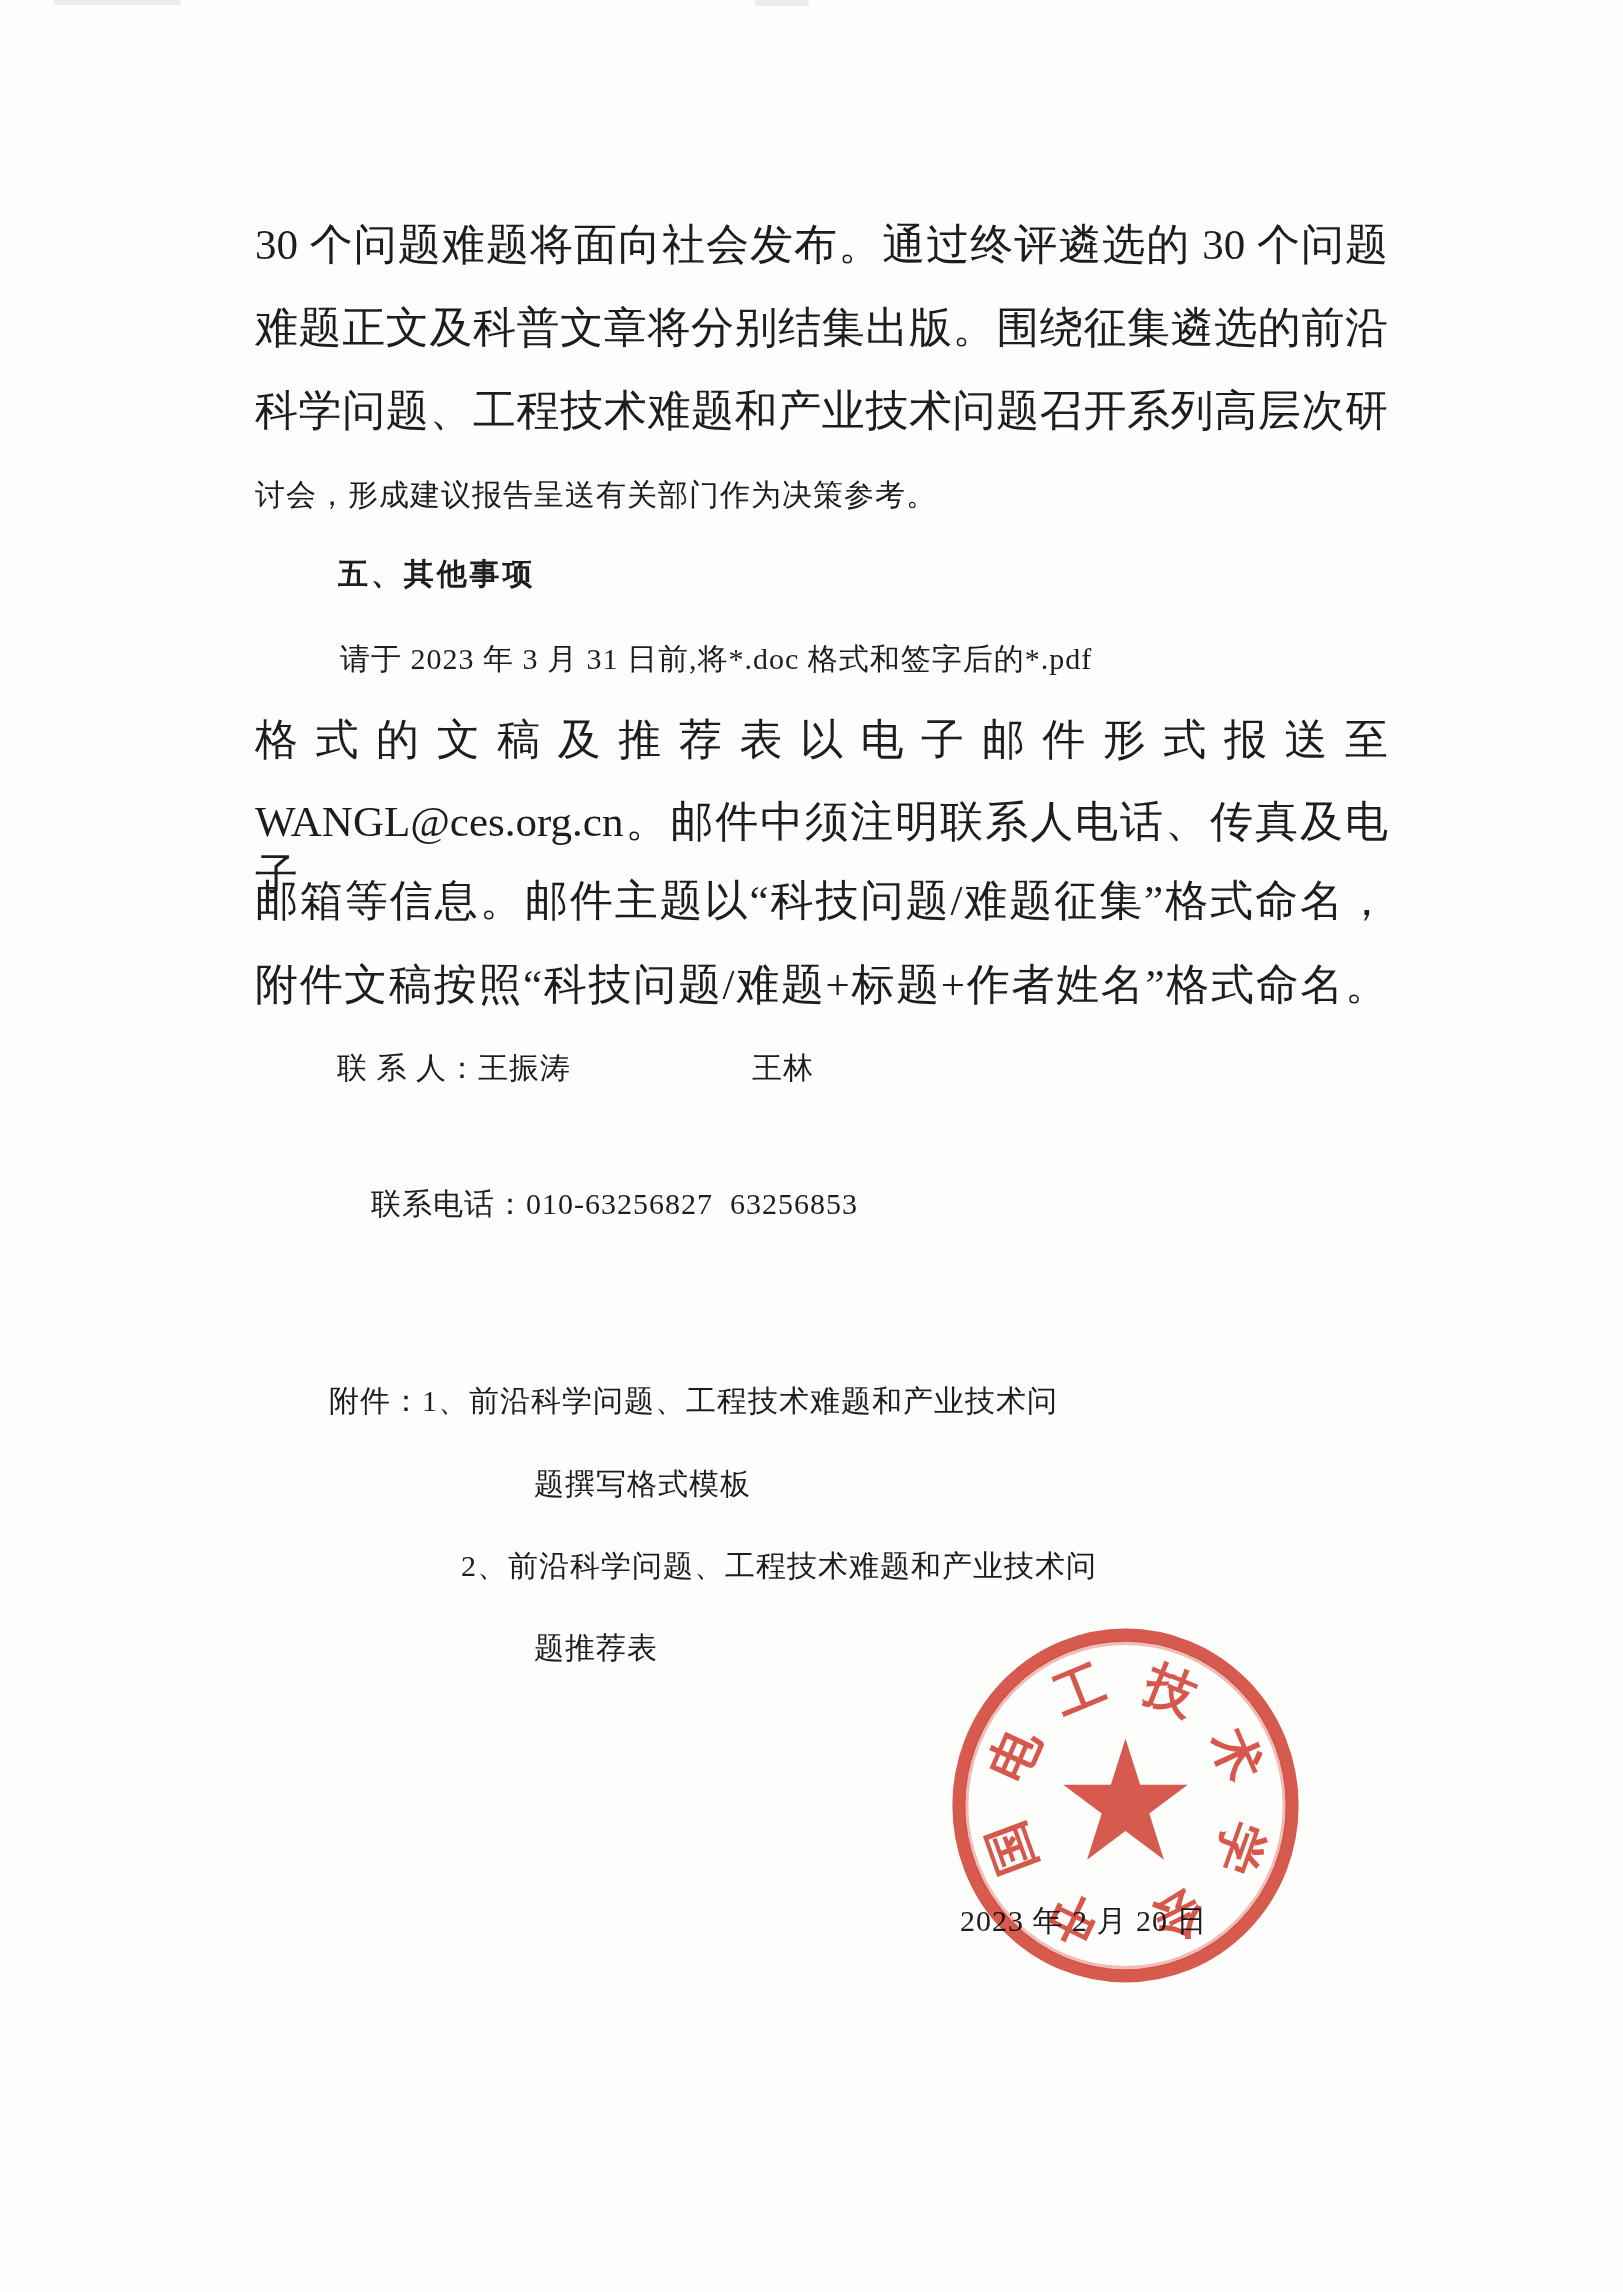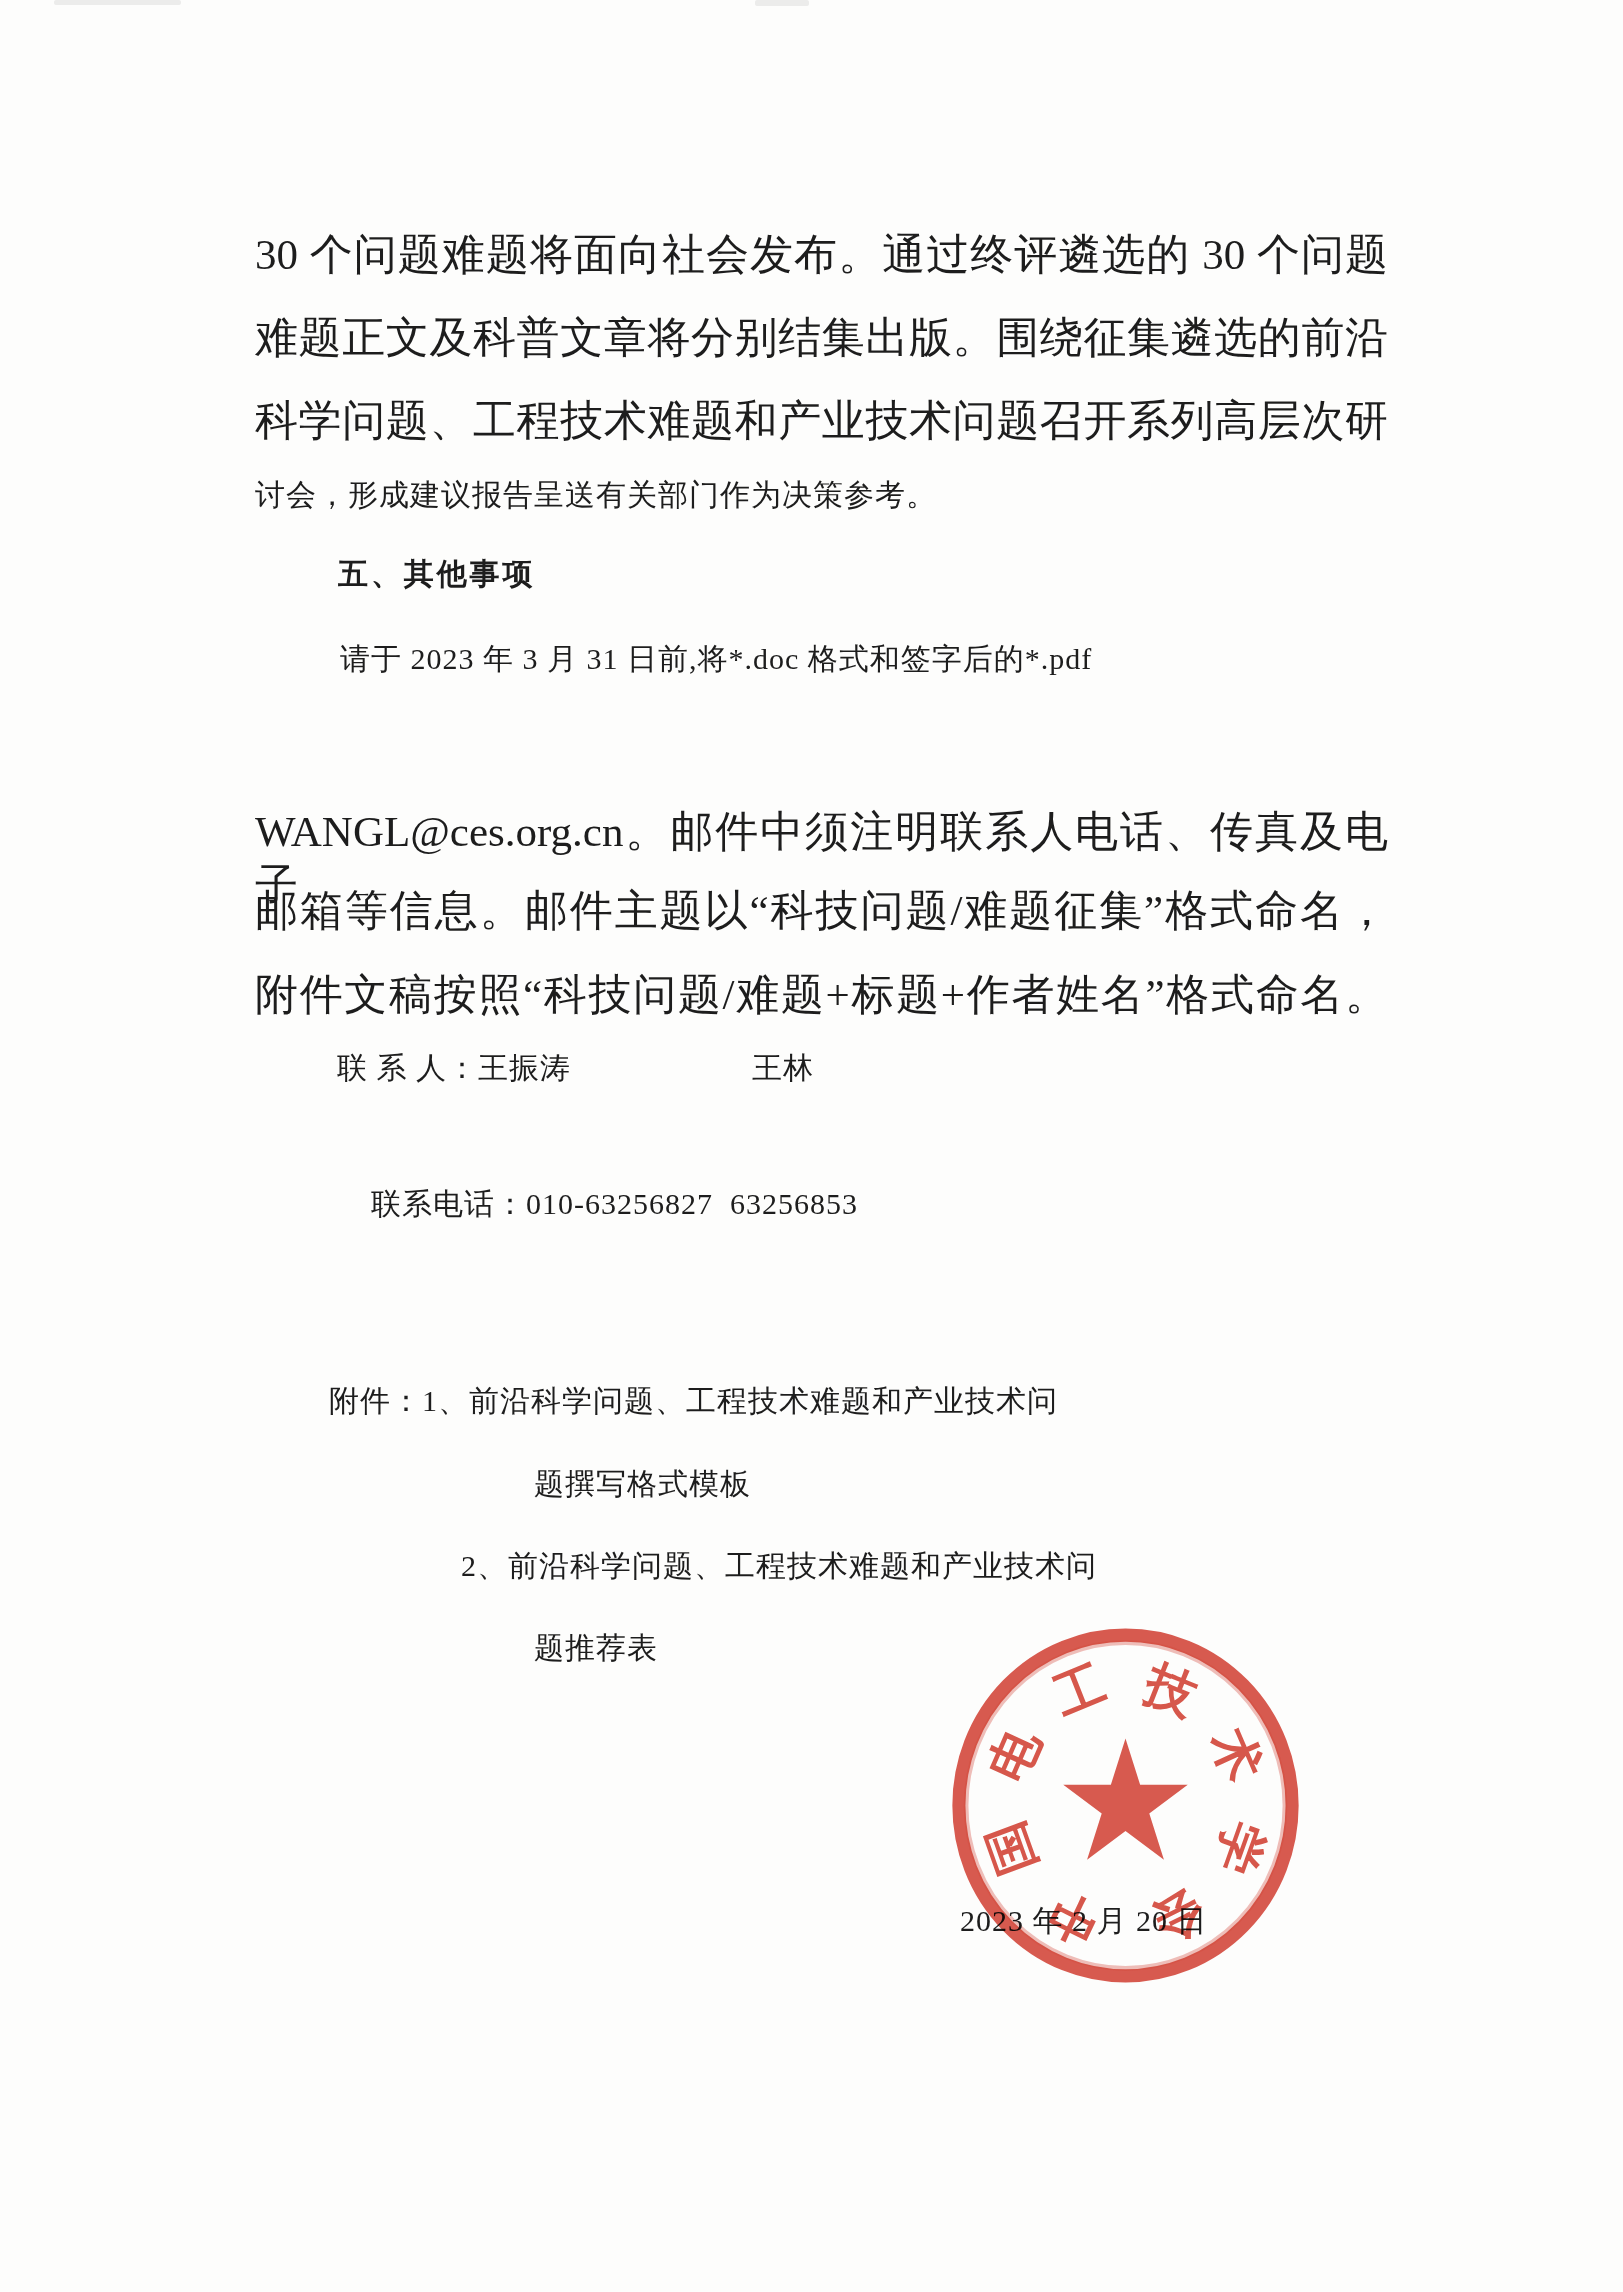--- a/index.html
+++ b/index.html
@@ -25,21 +25,20 @@
     left: 255px;
     width: 1133px;
     font-size: 43px;
     line-height: 53px;
     white-space: normal;
   }
   .just {
     text-align: justify;
     text-align-last: justify;
     text-justify: inter-character;
-    margin-top: 10px;
   }
   .heading {
     font-weight: bold;
     letter-spacing: 2.9px;
   }
   .pre { white-space: pre; }
   .gap-names { display: inline-block; width: 181px; }
   .sig {
     position: absolute;
     font-size: 45px;
@@ -70,20 +69,21 @@
   <div class="speck" style="left:755px; top:0; width:54px; height:5.9px;"></div>
 
   <div class="block just" style="top:218px;">30 个问题难题将面向社会发布。通过终评遴选的 30 个问题</div>
   <div class="block just" style="top:301px;">难题正文及科普文章将分别结集出版。围绕征集遴选的前沿</div>
   <div class="block just" style="top:384px;">科学问题、工程技术难题和产业技术问题召开系列高层次研</div>
   <div class="line" style="left:255px; top:468px;">讨会，形成建议报告呈送有关部门作为决策参考。</div>
 
   <div class="line heading" style="left:338px; top:547px;">五、其他事项</div>
 
   <div class="line" style="left:340px; top:632px;">请于 2023 年 3 月 31 日前,将*.doc 格式和签字后的*.pdf</div>
+  <div class="block just" style="top:713px;">格式的文稿及推荐表以电子邮件形式报送至</div>
   <div class="block just" style="top:795px;">WANGL@ces.org.cn。邮件中须注明联系人电话、传真及电子</div>
   <div class="block just" style="top:874px;">邮箱等信息。邮件主题以“科技问题/难题征集”格式命名，</div>
   <div class="block just" style="top:958px;">附件文稿按照“科技问题/难题+标题+作者姓名”格式命名。</div>
 
   <div class="line" style="left:337px; top:1041px;">
     <span>联 系 人：</span><span>王振涛</span><span class="gap-names"></span><span>王林</span>
   </div>
   <div class="line pre" style="left:337px; top:1124px;">
     <span>联系电话：</span><span>010-63256827  63256853</span>
   </div>

